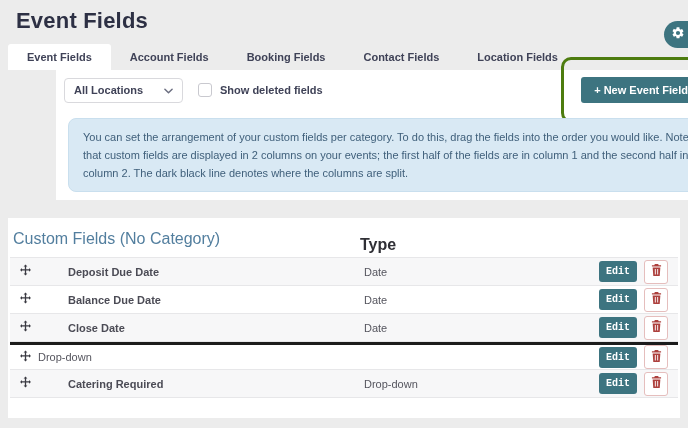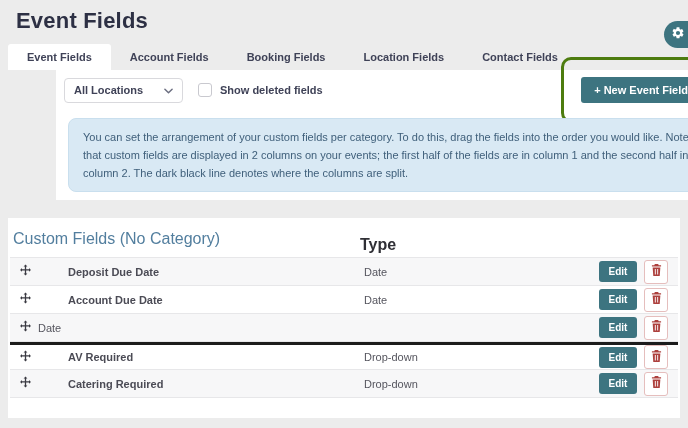--- a/index.html
+++ b/index.html
@@ -111,21 +111,21 @@
   .table-row.split-top { border-top: 3px solid #1c1c1c; }
   .drag-handle {
     width: 14px; height: 14px; margin-left: 8px; cursor: move;
     display: flex; align-items: center; justify-content: center;
   }
   .drag-handle svg { width: 13px; height: 13px; }
   .cell-name { margin-left: 6px; width: 320px; font-weight: bold; color: #4b4b55; padding-left: 30px; }
   .cell-type { flex: 1; padding-left: 6px; color: #55555e; }
   .btn-edit {
     background: #3d7480; color: #fff; border: none; border-radius: 3px;
-    font-family: Liberation Sans, sans-serif;
+    font-family: Liberation Mono, monospace;
     font-size: 10px; font-weight: bold; width: 38px; height: 21px;
     margin-right: 7px; cursor: pointer;
   }
   .btn-trash {
     width: 24px; height: 24px; background: #fff;
     border: 1px solid #e5bebd; border-radius: 3px;
     display: flex; align-items: center; justify-content: center;
     margin-right: 10px; cursor: pointer;
   }
   .btn-trash svg { width: 11px; height: 12px; }
@@ -140,22 +140,22 @@
     <svg viewBox="0 0 24 24">
         <path fill="#ffffff" d="M19.14 12.94c.04-.3.06-.61.06-.94s-.02-.64-.07-.94l2.03-1.58a.49.49 0 0 0 .12-.61l-1.92-3.32a.49.49 0 0 0-.59-.22l-2.39.96c-.5-.38-1.03-.7-1.62-.94l-.36-2.54A.48.48 0 0 0 14 2h-4a.48.48 0 0 0-.47.41l-.36 2.54c-.59.24-1.13.57-1.62.94l-2.39-.96a.49.49 0 0 0-.59.22L2.65 8.47a.48.48 0 0 0 .12.61l2.03 1.58c-.05.3-.07.63-.07.94s.02.64.07.94l-2.03 1.58a.49.49 0 0 0-.12.61l1.92 3.32c.12.21.37.3.59.22l2.39-.96c.5.38 1.03.7 1.62.94l.36 2.54c.03.24.24.41.47.41h4c.23 0 .44-.17.47-.41l.36-2.54c.59-.24 1.13-.56 1.62-.94l2.39.96c.22.08.47 0 .59-.22l1.92-3.32a.49.49 0 0 0-.12-.61l-2.01-1.58zM12 15.6a3.6 3.6 0 1 1 0-7.2 3.6 3.6 0 0 1 0 7.2z"></path>
       </svg>
   </span>
 </button>
 
 <nav class="tabbar">
   <div class="tab active">Event Fields</div>
   <div class="tab">Account Fields</div>
   <div class="tab">Booking Fields</div>
+  <div class="tab">Contact Fields</div>
   <div class="tab">Location Fields</div>
-  <div class="tab">Contact Fields</div>
 </nav>
 
 <section class="panel1">
   <div class="toolbar">
     <div class="loc-select">
       <span>All Locations</span>
       <span>
         <svg viewBox="0 0 10 6">
             <polyline points="1,1 5,5 9,1" fill="none" stroke="#6b6e80" stroke-width="1.6" stroke-linecap="round" stroke-linejoin="round"></polyline>
           </svg>
@@ -194,52 +194,52 @@
             </svg></span>
         </button>
     </div>
 
     <div class="table-row">
       <span class="drag-handle">
           <span><svg viewBox="0 0 24 24">
               <path fill="#3a3a42" d="M12 1l3.5 3.5h-2.3v5.3h5.3V7.5L22 11l-3.5 3.5v-2.3h-5.3v5.3h2.3L12 21l-3.5-3.5h2.3v-5.3H5.5v2.3L2 11l3.5-3.5v2.3h5.3V4.5H8.5L12 1z"></path>
             </svg></span>
         </span>
-      <span class="cell-name">Account Due Date</span>
+      <span class="cell-name">Balance Due Date</span>
       <span class="cell-type">Date</span>
       <button class="btn-edit">Edit</button>
       <button class="btn-trash">
           <span><svg viewBox="0 0 12 13">
               <path fill="#ad403d" d="M4.2 0h3.6l.6 1.2H11v1.6H1V1.2h2.6L4.2 0zM1.8 3.8h8.4l-.7 9.2H2.5l-.7-9.2zm2.4 1.5v6.2h1V5.3h-1zm2.6 0v6.2h1V5.3h-1z"></path>
             </svg></span>
         </button>
     </div>
 
     <div class="table-row stripe">
       <span class="drag-handle">
           <span><svg viewBox="0 0 24 24">
               <path fill="#3a3a42" d="M12 1l3.5 3.5h-2.3v5.3h5.3V7.5L22 11l-3.5 3.5v-2.3h-5.3v5.3h2.3L12 21l-3.5-3.5h2.3v-5.3H5.5v2.3L2 11l3.5-3.5v2.3h5.3V4.5H8.5L12 1z"></path>
             </svg></span>
         </span>
+      <span class="cell-name">Close Date</span>
       <span class="cell-type">Date</span>
       <button class="btn-edit">Edit</button>
       <button class="btn-trash">
           <span><svg viewBox="0 0 12 13">
               <path fill="#ad403d" d="M4.2 0h3.6l.6 1.2H11v1.6H1V1.2h2.6L4.2 0zM1.8 3.8h8.4l-.7 9.2H2.5l-.7-9.2zm2.4 1.5v6.2h1V5.3h-1zm2.6 0v6.2h1V5.3h-1z"></path>
             </svg></span>
         </button>
     </div>
 
     <div class="table-row split-top">
       <span class="drag-handle">
           <span><svg viewBox="0 0 24 24">
               <path fill="#3a3a42" d="M12 1l3.5 3.5h-2.3v5.3h5.3V7.5L22 11l-3.5 3.5v-2.3h-5.3v5.3h2.3L12 21l-3.5-3.5h2.3v-5.3H5.5v2.3L2 11l3.5-3.5v2.3h5.3V4.5H8.5L12 1z"></path>
             </svg></span>
         </span>
-      <span class="cell-name">AV Required</span>
       <span class="cell-type">Drop-down</span>
       <button class="btn-edit">Edit</button>
       <button class="btn-trash">
           <span><svg viewBox="0 0 12 13">
               <path fill="#ad403d" d="M4.2 0h3.6l.6 1.2H11v1.6H1V1.2h2.6L4.2 0zM1.8 3.8h8.4l-.7 9.2H2.5l-.7-9.2zm2.4 1.5v6.2h1V5.3h-1zm2.6 0v6.2h1V5.3h-1z"></path>
             </svg></span>
         </button>
     </div>
 
     <div class="table-row stripe">

